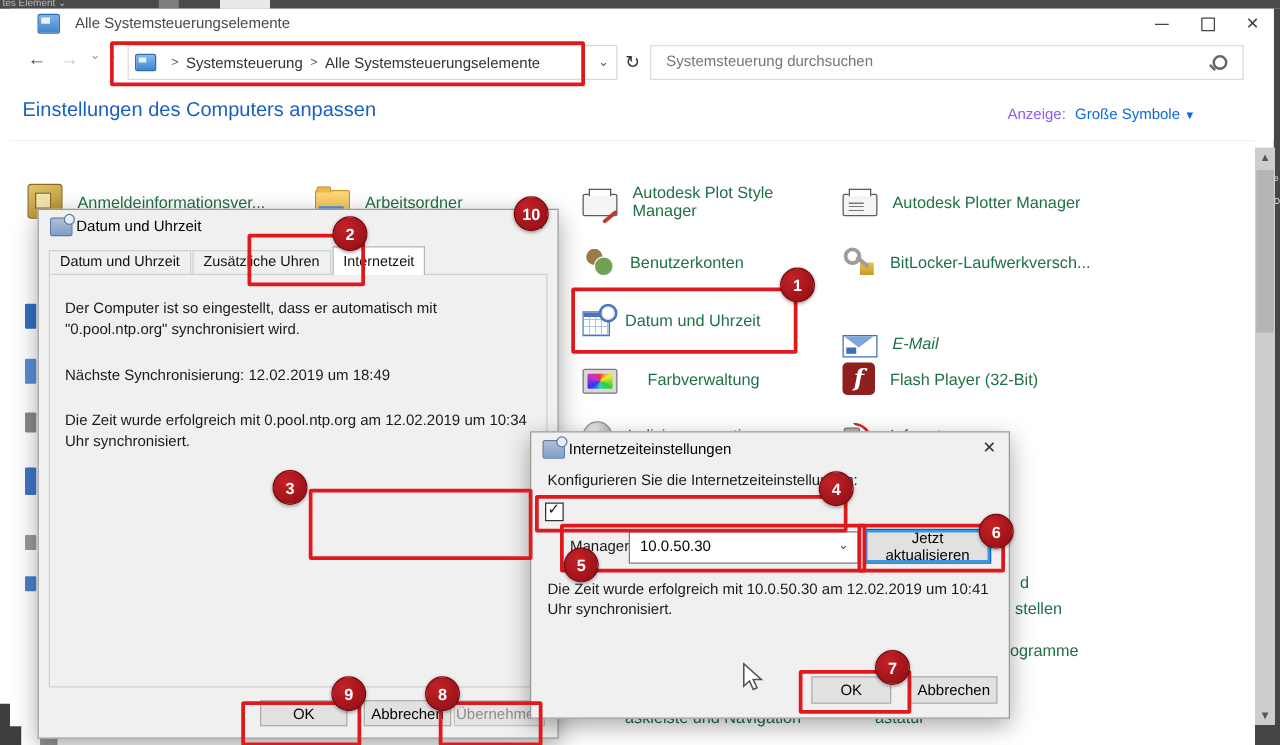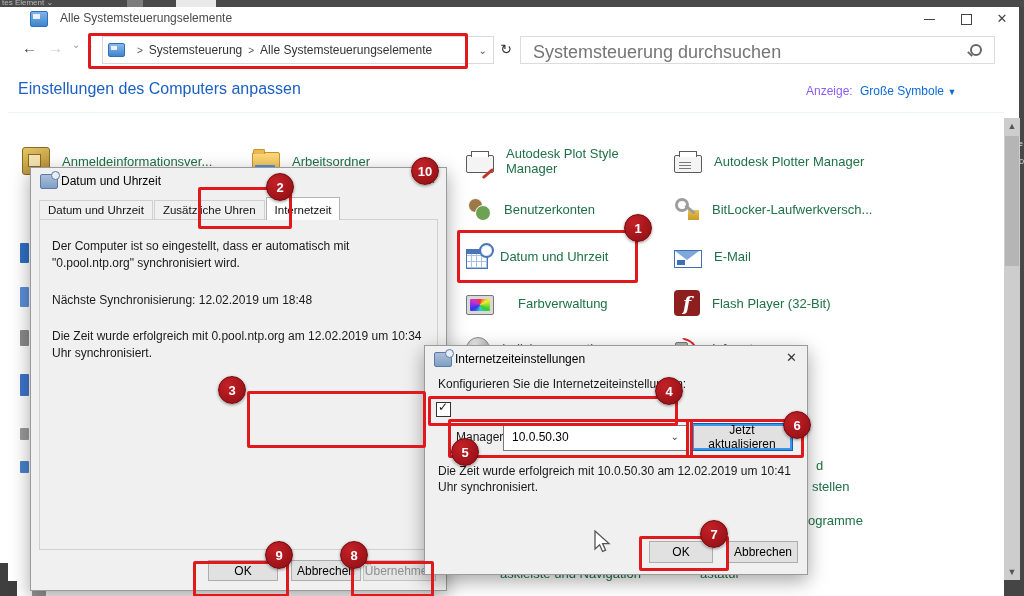--- a/index.html
+++ b/index.html
@@ -32,21 +32,21 @@
   .breadcrumb{position:absolute;left:94px;top:6px;width:390px;height:26px;background:#fff;border:1px solid #d9d9d9;
               display:flex;align-items:center;font-size:12px;color:#333;}
   .bc-icon{width:15px;height:12px;margin:0 6px 0 5px;border:1px solid #2d6fb8;border-radius:2px;
            background:linear-gradient(#8ab9ea,#3f85cf);position:relative;}
   .bc-icon::after{content:"";position:absolute;left:2px;top:2px;width:6px;height:4px;background:#fff;opacity:.85;}
   .bc-sep{color:#555;margin:0 6px;font-size:10px;}
   .bc-chev{margin-left:auto;margin-right:6px;color:#555;font-size:10px;}
   .refresh-btn{position:absolute;left:488px;top:6px;width:20px;height:26px;font-size:14px;color:#333;
                display:flex;align-items:center;justify-content:center;}
   .searchbox{position:absolute;left:512px;top:6px;width:473px;height:26px;border:1px solid #dcdcdc;background:#fff;}
-  .searchbox input{position:absolute;left:10px;top:4px;width:420px;border:0;outline:0;font-size:18px;color:#ec4899;
+  .searchbox input{position:absolute;left:10px;top:4px;width:420px;border:0;outline:0;font-size:12px;color:#ec4899;
                    font-family:inherit;background:transparent;}
   .mag{position:absolute;right:12px;top:7px;width:8px;height:8px;border:2px solid #666;border-radius:50%;}
   .mag::after{content:"";position:absolute;left:-5px;top:7px;width:6px;height:2px;background:#666;transform:rotate(45deg);}
   .headerrow{position:absolute;left:8px;top:68px;width:1011px;height:44px;background:#fff;z-index:4;}
   .page-title{position:absolute;left:10px;top:12px;font-size:16px;color:#1b5fc4;}
   .view-label{position:absolute;left:798px;top:16px;font-size:12px;color:#8b5cf6;}
   .view-value{position:absolute;left:852px;top:16px;font-size:12px;color:#0b6ad6;cursor:pointer;}
   .view-caret{color:#0b6ad6;font-size:9px;}
   .content{position:absolute;left:8px;top:112px;width:996px;height:468px;background:#fff;border-top:1px solid #eef3fa;z-index:4;}
   
@@ -220,21 +220,21 @@
       <span class="dlg-title-text">Datum und Uhrzeit</span>
       <span class="dlg-close">✕</span>
     </div>
     <div class="tabs" id="dt-tabs">
         <span class="tab">Datum und Uhrzeit</span>
         <span class="tab">Zusätzliche Uhren</span>
         <span class="tab active">Internetzeit</span>
       </div>
     <div class="tabpanel">
       <p class="dt-para" style="top:6px">Der Computer ist so eingestellt, dass er automatisch mit "0.pool.ntp.org" synchronisiert wird.</p>
-      <p class="dt-para" style="top:60px">Nächste Synchronisierung: 12.02.2019 um 18:48</p>
+      <p class="dt-para" style="top:60px">Nächste Synchronisierung: 12.02.2019 um 18:49</p>
       <p class="dt-para" style="top:96px">Die Zeit wurde erfolgreich mit 0.pool.ntp.org am 12.02.2019 um 10:34 Uhr synchronisiert.</p>
     </div>
     <div class="dt-bottom">
       <button class="btn dt-ok">OK</button>
       <button class="btn dt-cancel">Abbrechen</button>
       <button class="btn dt-apply disabled" disabled="">Übernehmen</button>
     </div>
   </div>
 
   <div class="dialog dlg-it">
@@ -282,21 +282,21 @@
       <span class="cp-label">Autodesk Plotter Manager</span>
     </div>
     <div class="cp-item" style="left: 674px; top: 192px;">
       <span class="icon ic-key"></span>
       <span class="cp-label">BitLocker-Laufwerkversch...</span>
     </div>
     <div class="cp-item" style="left: 466px; top: 239px;">
       <span class="icon ic-datetime"></span>
       <span class="cp-label">Datum und Uhrzeit</span>
     </div>
-    <div class="cp-item" style="left: 674px; top: 239px;">
+    <div class="cp-item" style="left: 674px; top: 257px; font-style: italic;">
       <span class="icon ic-mail"></span>
       <span class="cp-label">E-Mail</span>
     </div>
     <div class="cp-item" style="left: 466px; top: 286px; gap: 24px;">
       <span class="icon ic-colors"></span>
       <span class="cp-label">Farbverwaltung</span>
     </div>
     <div class="cp-item" style="left: 674px; top: 286px;">
       <span class="icon ic-flash"></span>
       <span class="cp-label">Flash Player (32-Bit)</span>

